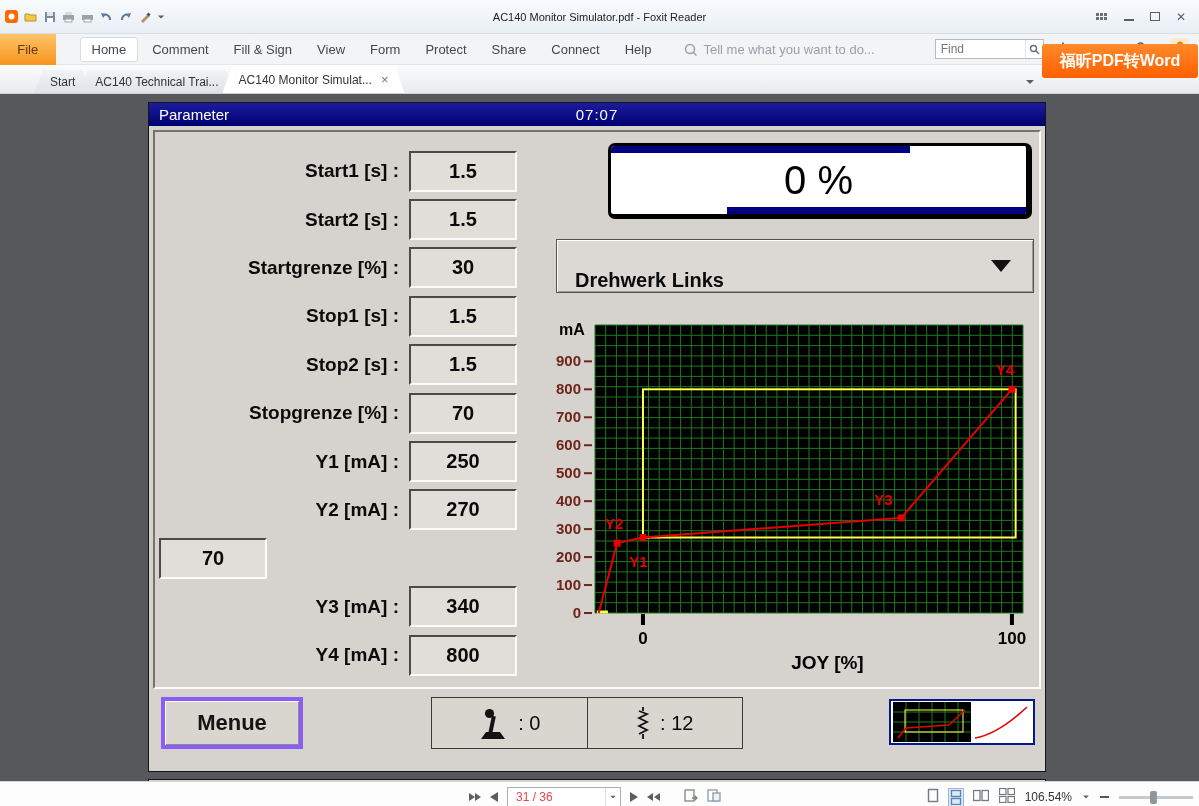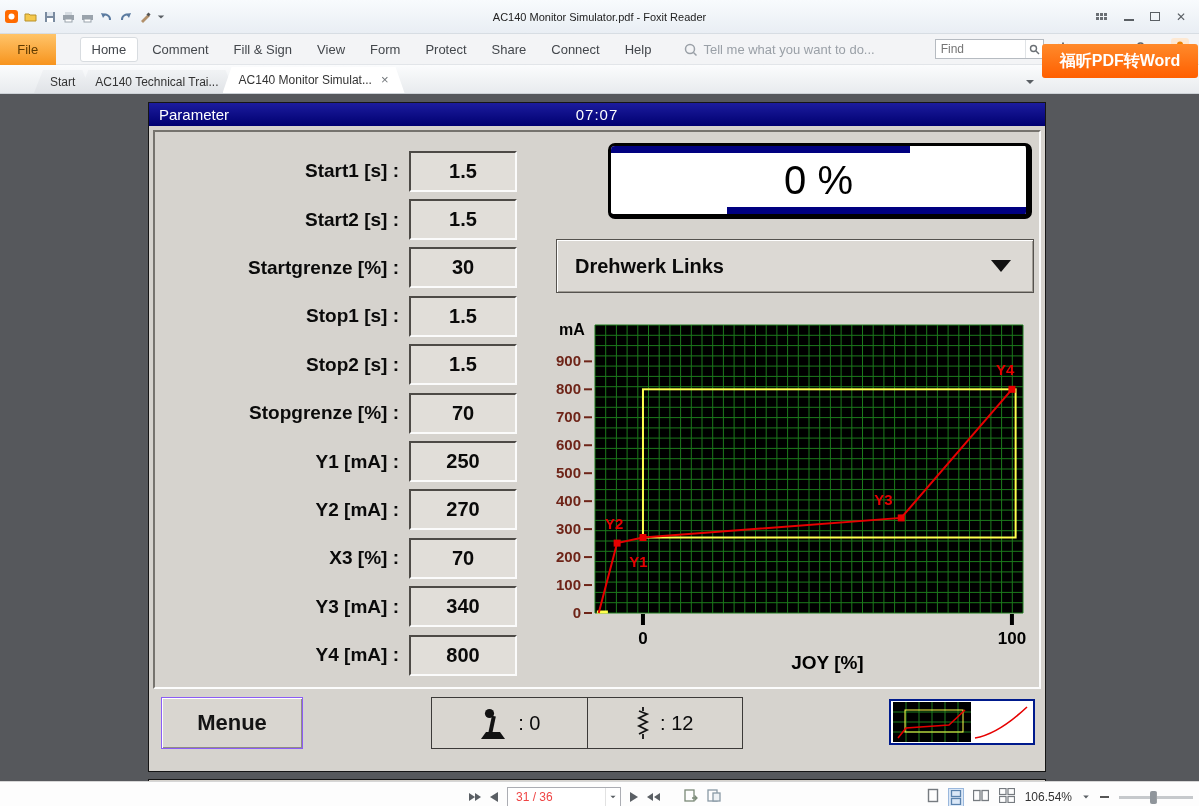--- a/index.html
+++ b/index.html
@@ -53,28 +53,28 @@
 
   .parameter-list { position:absolute; left:10px; top:44px; width:358px; }
   .param-row { height:48.4px; display:flex; align-items:center; }
   .param-label { flex:1; text-align:right; font-size:19px; font-weight:bold; color:#0a0a0a; padding-right:10px; white-space:nowrap; }
   .param-box { width:108px; height:41px; background:#e1ded9; border:2px solid; border-color:#4d4a46 #fbfbfb #fbfbfb #4d4a46; display:flex; align-items:center; justify-content:center; font-size:20px; font-weight:bold; color:#0a0a0a; flex:none; }
 
   .percent-display { position:absolute; left:459px; top:40px; width:424px; height:76px; background:#fff; border:3px solid #000; border-right-width:6px; border-bottom-width:5px; border-radius:7px; display:flex; align-items:center; justify-content:center; font-size:40px; color:#000; overflow:hidden; }
   .percent-display::before { content:""; position:absolute; top:0; left:0; width:72%; height:7px; background:#000080; }
   .percent-display::after { content:""; position:absolute; bottom:0; right:0; width:72%; height:7px; background:#000080; }
 
-  .mode-select { position:absolute; left:407px; top:136px; width:478px; height:54px; background:#dcd9d4; border:1px solid #55524e; box-shadow:inset 1px 1px 0 #ffffff, inset -1px -1px 0 #a09c95; display:flex; align-items:center; padding-left:18px; font-size:20px; font-weight:bold; color:#0a0a0a; }
+  .mode-select { position:absolute; left:407px; top:136px; width:478px; height:54px; background:#dcd9d4; border:1px solid #55524e; box-shadow:inset 1px 1px 0 #ffffff, inset -1px -1px 0 #a09c95; display:flex; align-items:flex-end; padding-left:18px; font-size:20px; font-weight:bold; color:#0a0a0a; }
   .mode-caret { position:absolute; right:22px; top:20px; width:0; height:0; border-left:10px solid transparent; border-right:10px solid transparent; border-top:12px solid #111; }
 
   .chart-svg { position:absolute; left:406px; top:212px; }
   svg text { font-family:"Liberation Sans", sans-serif; }
 
   .bottom-row-btn { position:absolute; background:#d9d6d0; }
-  .menue-btn { left:12px; top:594px; width:142px; height:52px; border:1px solid #8b5cf6; box-shadow:inset 1px 1px 0 #fff, inset -1px -1px 0 #8f8c86; display:flex; align-items:center; justify-content:center; font-size:22px; font-weight:bold; color:#141414; }
+  .menue-btn { left:12px; top:594px; width:142px; height:52px; border:4px solid #8b5cf6; box-shadow:inset 1px 1px 0 #fff, inset -1px -1px 0 #8f8c86; display:flex; align-items:center; justify-content:center; font-size:22px; font-weight:bold; color:#141414; }
   .sps-btn { left:167px; top:594px; width:100px; height:52px; outline:1px solid #5a5855; border:2px solid; border-color:#f8f8f8 #0a0a0a #0a0a0a #f8f8f8; display:flex; align-items:center; justify-content:center; gap:4px; }
   .mini-chart-frame { border:2px solid #00107a; line-height:0; background:#000; }
   .sps-label { width:10px; word-wrap:break-word; line-height:10px; font-size:11px; font-weight:bold; color:#0a0a0a; }
   .io-box { left:282px; top:594px; width:312px; height:52px; border:1px solid #3c3a38; display:flex; }
   .io-cell { flex:1; display:flex; align-items:center; justify-content:center; gap:10px; font-size:20px; color:#0a0a0a; }
   .io-cell + .io-cell { border-left:1px solid #3c3a38; }
   .split-btn { left:740px; top:596px; width:146px; height:46px; border:2px solid #001a8c; background:#fff; display:flex; align-items:center; justify-content:center; }
 
   .next-page-sliver { position:absolute; left:148px; top:685px; width:898px; height:12px; background:#d6d3ce; border:1px solid #151515; border-bottom:0; }
 
@@ -279,21 +279,20 @@
           </div>
           <div class="param-row">
             <div class="param-label">Y1 [mA] :</div>
             <div class="param-box">250</div>
           </div>
           <div class="param-row">
             <div class="param-label">Y2 [mA] :</div>
             <div class="param-box">270</div>
           </div>
           <div class="param-row">
-            <div class="param-label">X3 [%] :</div>
             <div class="param-box">70</div>
           </div>
           <div class="param-row">
             <div class="param-label">Y3 [mA] :</div>
             <div class="param-box">340</div>
           </div>
           <div class="param-row">
             <div class="param-label">Y4 [mA] :</div>
             <div class="param-box">800</div>
           </div>

